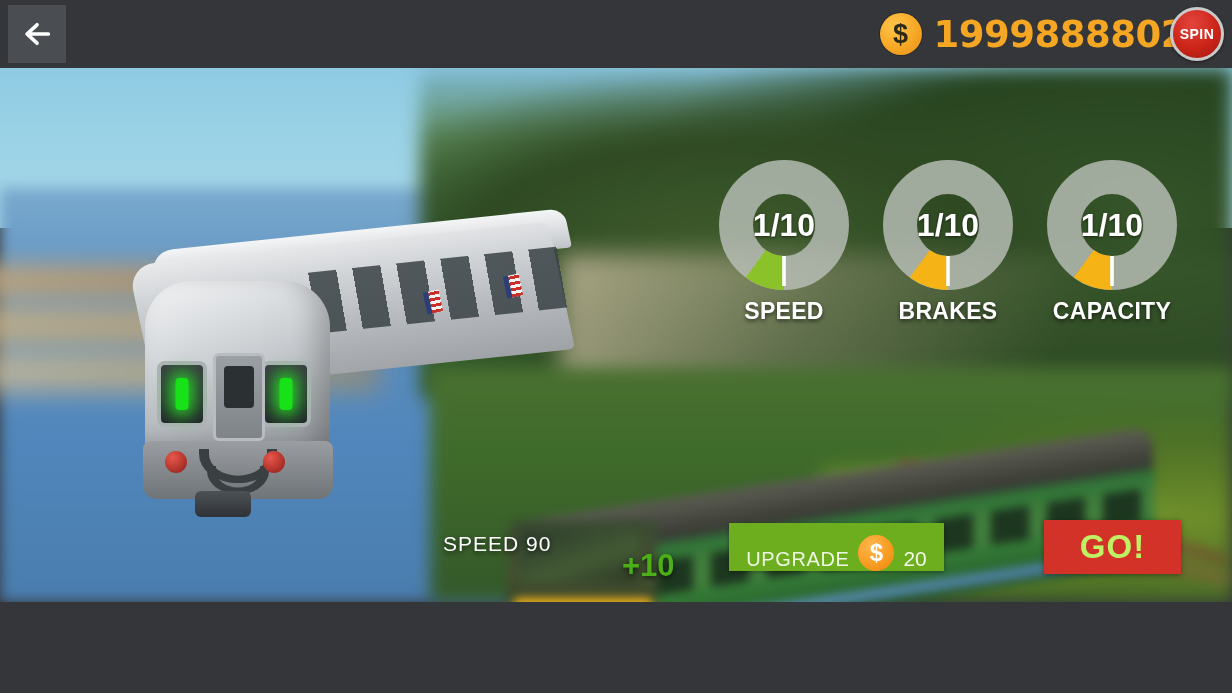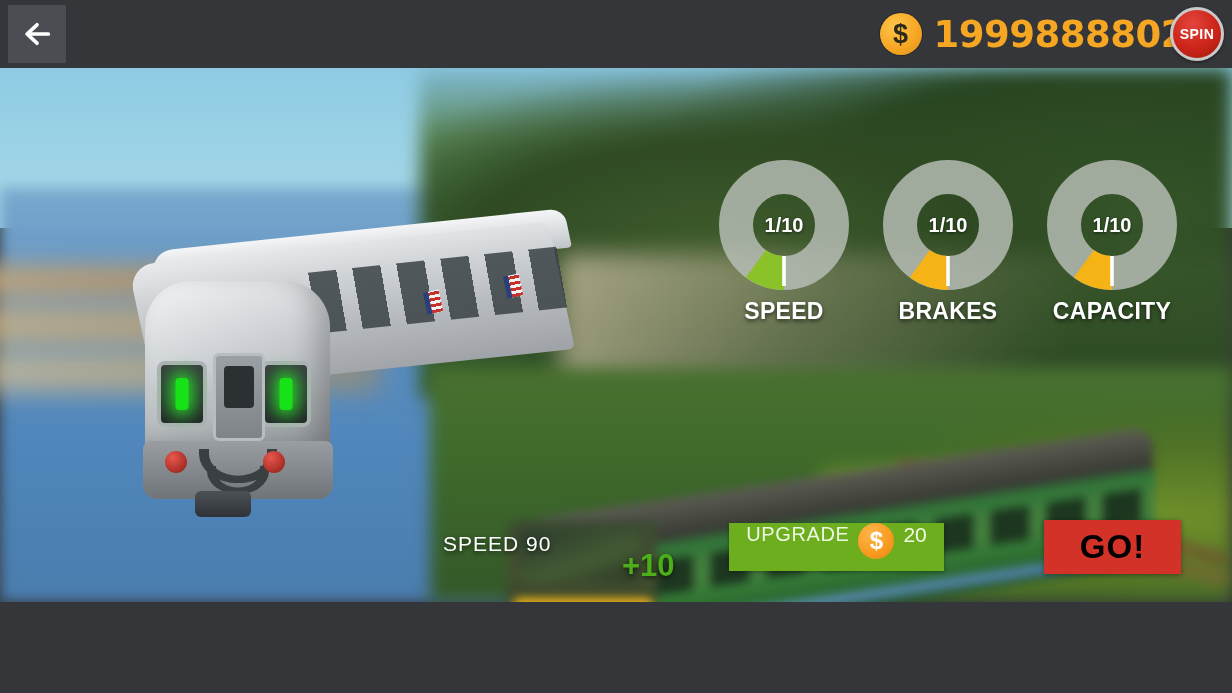--- a/index.html
+++ b/index.html
@@ -253,21 +253,21 @@
   .gauges{ position:absolute; left:700px; top:92px; width:500px; height:185px; }
   .gauge{ position:absolute; top:0; width:168px; text-align:center; }
   .gauge.g0{ left:0; }
   .gauge.g1{ left:164px; }
   .gauge.g2{ left:328px; }
   .ring-wrap{ position:relative; width:130px; height:130px; margin:0 auto; }
   .ring-wrap svg{ display:block; width:130px; height:130px; }
   .ring-value{
     position:absolute; left:0; top:0; width:130px; height:130px;
     display:flex; align-items:center; justify-content:center;
-    color:#fff; font-size:20px; font-weight:bold;
+    color:#fff; font-size:32px; font-weight:bold;
     text-shadow:0 1px 3px rgba(0,0,0,.55);
     font-family:"Liberation Sans", sans-serif;
   }
   .gauge-label{
     margin-top:8px; color:#fff; font-size:23px; font-weight:bold;
     letter-spacing:.3px; text-shadow:0 2px 4px rgba(0,0,0,.6);
     font-family:"Liberation Sans", sans-serif;
   }
 
   
@@ -283,42 +283,42 @@
   .speed-delta{
     position:absolute; left:622px; top:14px;
     color:#4caf18; font-size:31px; font-weight:bold;
     text-shadow:0 2px 5px rgba(0,0,0,.6);
     font-family:"Liberation Sans", sans-serif;
     margin-top:16px;
   }
   .upgrade-btn{
     position:absolute; left:729px; top:5px; width:215px; height:48px;
     background:#6cae1d; border:none; cursor:pointer;
-    display:flex; align-items:flex-start; justify-content:center;
+    display:flex; align-items:flex-end; justify-content:center;
     box-shadow:0 1px 4px rgba(0,0,0,.35);
   }
   .upgrade-label{
     color:#eef7e2; font-size:20px; letter-spacing:.6px;
     font-family:"Liberation Sans", sans-serif;
   }
   .upgrade-coin{
     width:36px; height:36px; border-radius:50%; margin:0 9px;
     background:radial-gradient(circle at 36% 30%, #ffb64a 0%, #f79a1e 60%, #e2860f 100%);
     display:flex; align-items:center; justify-content:center;
     color:#fff; font-weight:bold; font-size:24px; line-height:1;
     font-family:"Liberation Sans", sans-serif; flex:0 0 auto;
   }
   .upgrade-price{
     color:#f4fae9; font-size:21px;
     font-family:"Liberation Sans", sans-serif;
   }
   .go-btn{
     position:absolute; left:1044px; top:2px; width:137px; height:54px;
     background:#d33229; border:none; cursor:pointer;
-    color:#000000; font-size:33px; font-weight:bold; letter-spacing:1px;
+    color:#bef264; font-size:33px; font-weight:bold; letter-spacing:1px;
     box-shadow:0 1px 5px rgba(0,0,0,.4);
     font-family:"Liberation Sans", sans-serif;
   }
 
   
   .bottom-pad{
     position:absolute; left:0; top:602px; width:1232px; height:91px;
     background:#343639;
   }
 </style>

